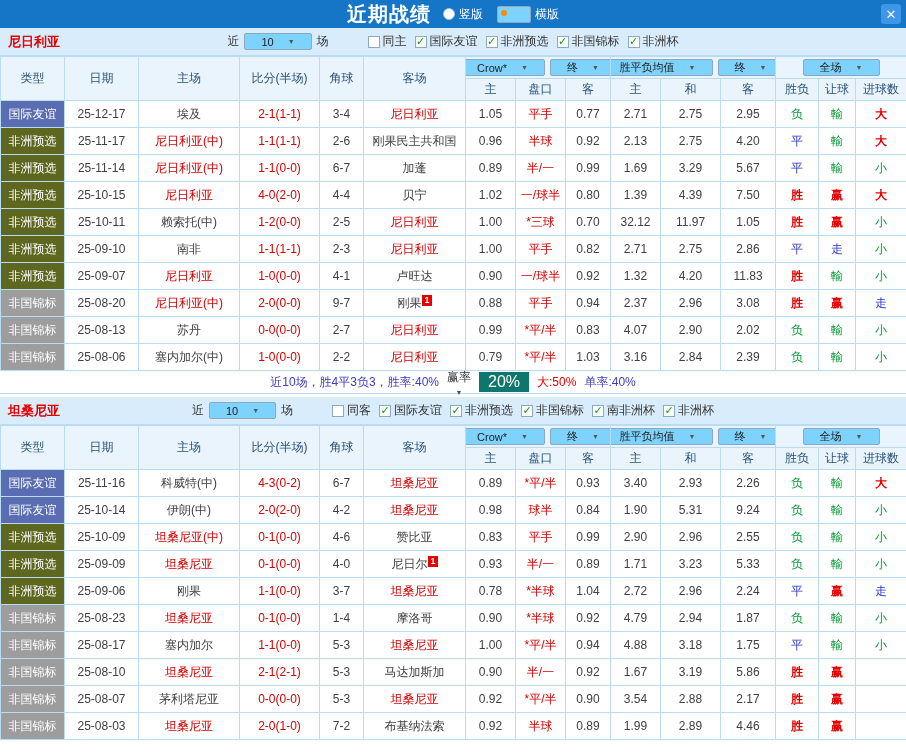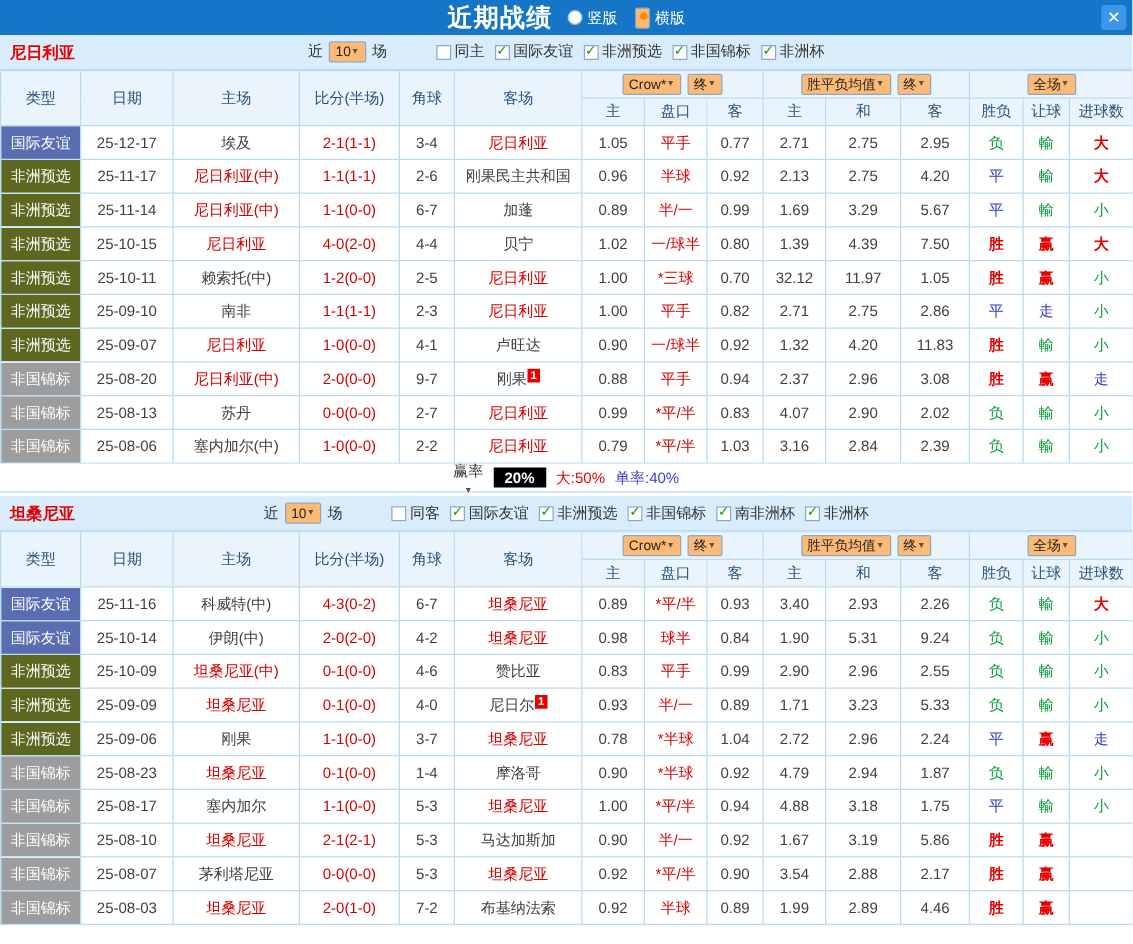--- a/index.html
+++ b/index.html
@@ -19,22 +19,22 @@
   .close-btn { position: absolute; right: 5px; top: 4px; width: 20px; height: 20px;
     background: #3e96e8; border-radius: 3px; color: #fff; font-size: 13px; font-weight: bold;
     display: flex; align-items: center; justify-content: center; cursor: pointer; }
 
   
   .section-header { height: 28px; background: #d8ecfb; display: flex; align-items: center;
     position: relative; border-bottom: 1px solid #badcf2; }
   .team-name { position: absolute; left: 8px; color: #e60000; font-size: 13px; font-weight: bold; }
   .filter-group { margin: 0 auto; display: flex; align-items: center; gap: 5px; font-size: 12px; color: #333; }
   .f-label { color: #333; }
-  .sel { display: inline-flex; align-items: center; gap: 0; background: #fdba74;
-    border: 1px solid #8ea8c4; padding: 0 4px; height: 17px; font-size: 11px; color: #222;
+  .sel { display: inline-flex; align-items: center; gap: 14px; background: #7dd3fc;
+    border: 1px solid #8ea8c4; padding: 0 16px; height: 17px; font-size: 11px; color: #222;
     border-radius: 2px; cursor: pointer; white-space: nowrap; }
   .sel .arr { font-size: 7px; color: #555; }
   .cb-row { display: inline-flex; align-items: center; gap: 8px; margin-left: 6px; padding-left: 28px; }
   .cb-item { display: inline-flex; align-items: center; gap: 3px; cursor: pointer; }
   .cb { width: 12px; height: 12px; background: #fff; border: 1px solid #8ea8c4;
     display: inline-flex; align-items: center; justify-content: center;
     font-size: 11px; line-height: 11px; color: #0aa00a; font-weight: bold; }
 
   
   table.match-table { width: 906px; border-collapse: collapse; table-layout: fixed; }
@@ -51,21 +51,21 @@
   td.res-bold { font-weight: bold; }
   .badge { display: inline-block; background: #e60000; color: #fff; font-size: 9px;
     line-height: 11px; padding: 0 2px; margin-left: 1px; vertical-align: top; font-weight: bold; }
 
   
   .summary { height: 23px; display: flex; align-items: center; justify-content: center;
     gap: 8px; font-size: 12px; border-bottom: 1px solid #badcf2; background: #fff; }
   .sum-text { color: #3c3cc4; }
   .sum-rate { color: #333; display: inline-flex; align-items: center; gap: 3px; cursor: pointer; flex-direction: column; }
   .sum-rate .arr { font-size: 7px; color: #555; }
-  .badge-green { background: #000000; color: #fff; padding: 1px 9px; font-weight: bold; font-size: 12px; }
+  .badge-green { background: #0f766e; color: #fff; padding: 1px 9px; font-weight: normal; font-size: 16px; }
   .sum-big { color: #e60000; }
   .sum-single { color: #3c3cc4; }
 
   .section2 { margin-top: 3px; }
 </style>
 </head>
 <body>
 
 <div class="topbar">
   <span class="title">近期战绩</span>
@@ -358,20 +358,21 @@
           <td>2.84</td>
           <td>2.39</td>
           <td style="color: rgb(1, 153, 52);">负</td>
           <td style="color: rgb(1, 153, 52);">輸</td>
           <td style="color: rgb(1, 153, 52);">小</td>
         </tr>
       </tbody>
   </table>
 
   <div class="summary">
+    <span class="sum-text">近10场，胜4平3负3，胜率:40%</span>
     <span class="sum-rate">
       <span>赢率</span>
       <span class="arr">▼</span>
     </span>
     <span class="badge-green">20%</span>
     <span class="sum-big">大:50%</span>
     <span class="sum-single">单率:40%</span>
   </div>
 </div>
 

